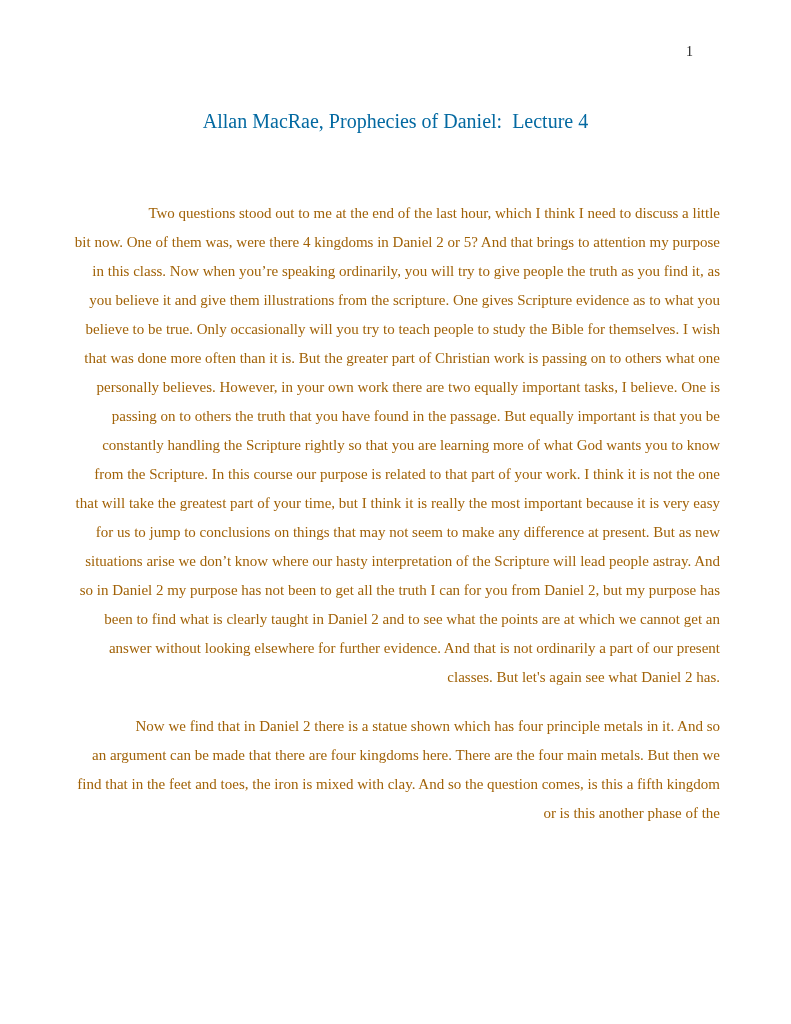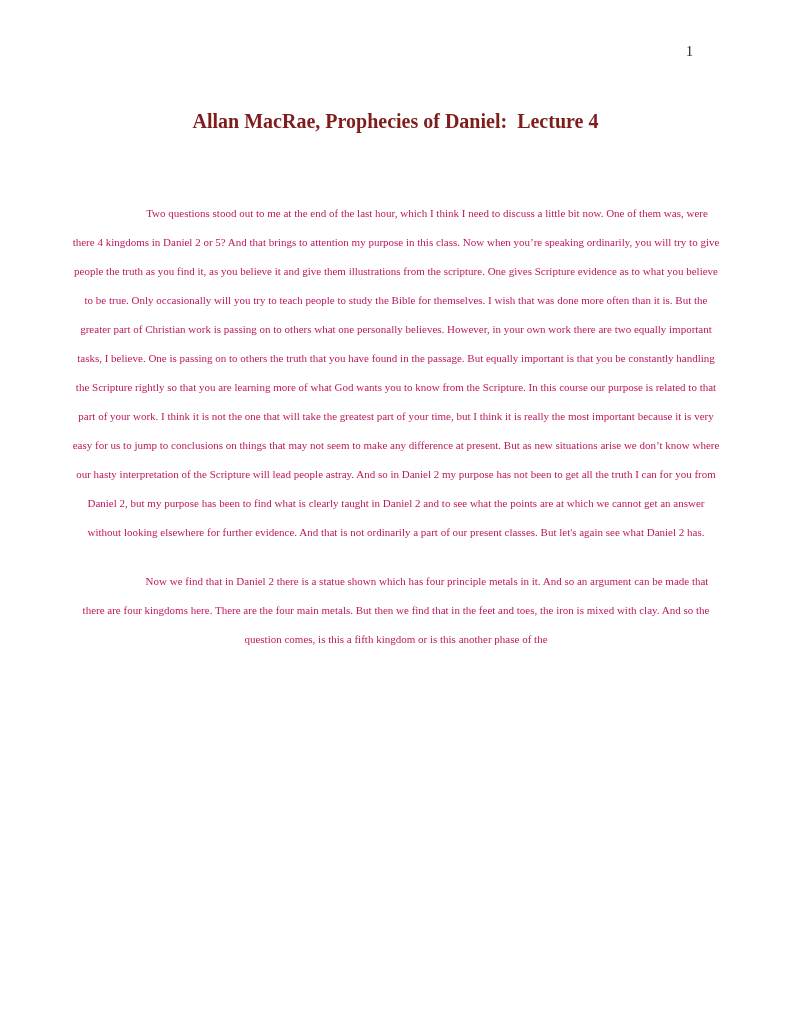--- a/index.html
+++ b/index.html
@@ -22,35 +22,35 @@
       left: 686px;
       font-size: 14px;
       letter-spacing: 0.5px;
       color: #1c1c1c;
     }
     .title {
       margin: 0;
       padding-top: 110px;
       text-align: center;
       font-size: 20px;
-      font-weight: bold;
+      font-weight: normal;
       white-space: pre-wrap;
-      color: #7f1d1d;
+      color: #0369a1;
       font-family: "Liberation Serif", serif;
     }
     .content {
       margin: 66px 71px 0 72px;
     }
     .para {
       margin: 0;
-      font-size: 11px;
+      font-size: 15px;
       line-height: 29px;
       text-indent: 62px;
-      text-align: center;
-      color: #be185d;
+      text-align: right;
+      color: #a16207;
     }
     .para + .para {
       margin-top: 20px;
     }
   </style>
 </head>
 <body>
 
 <div class="page">
   <div class="page-number">1</div>

